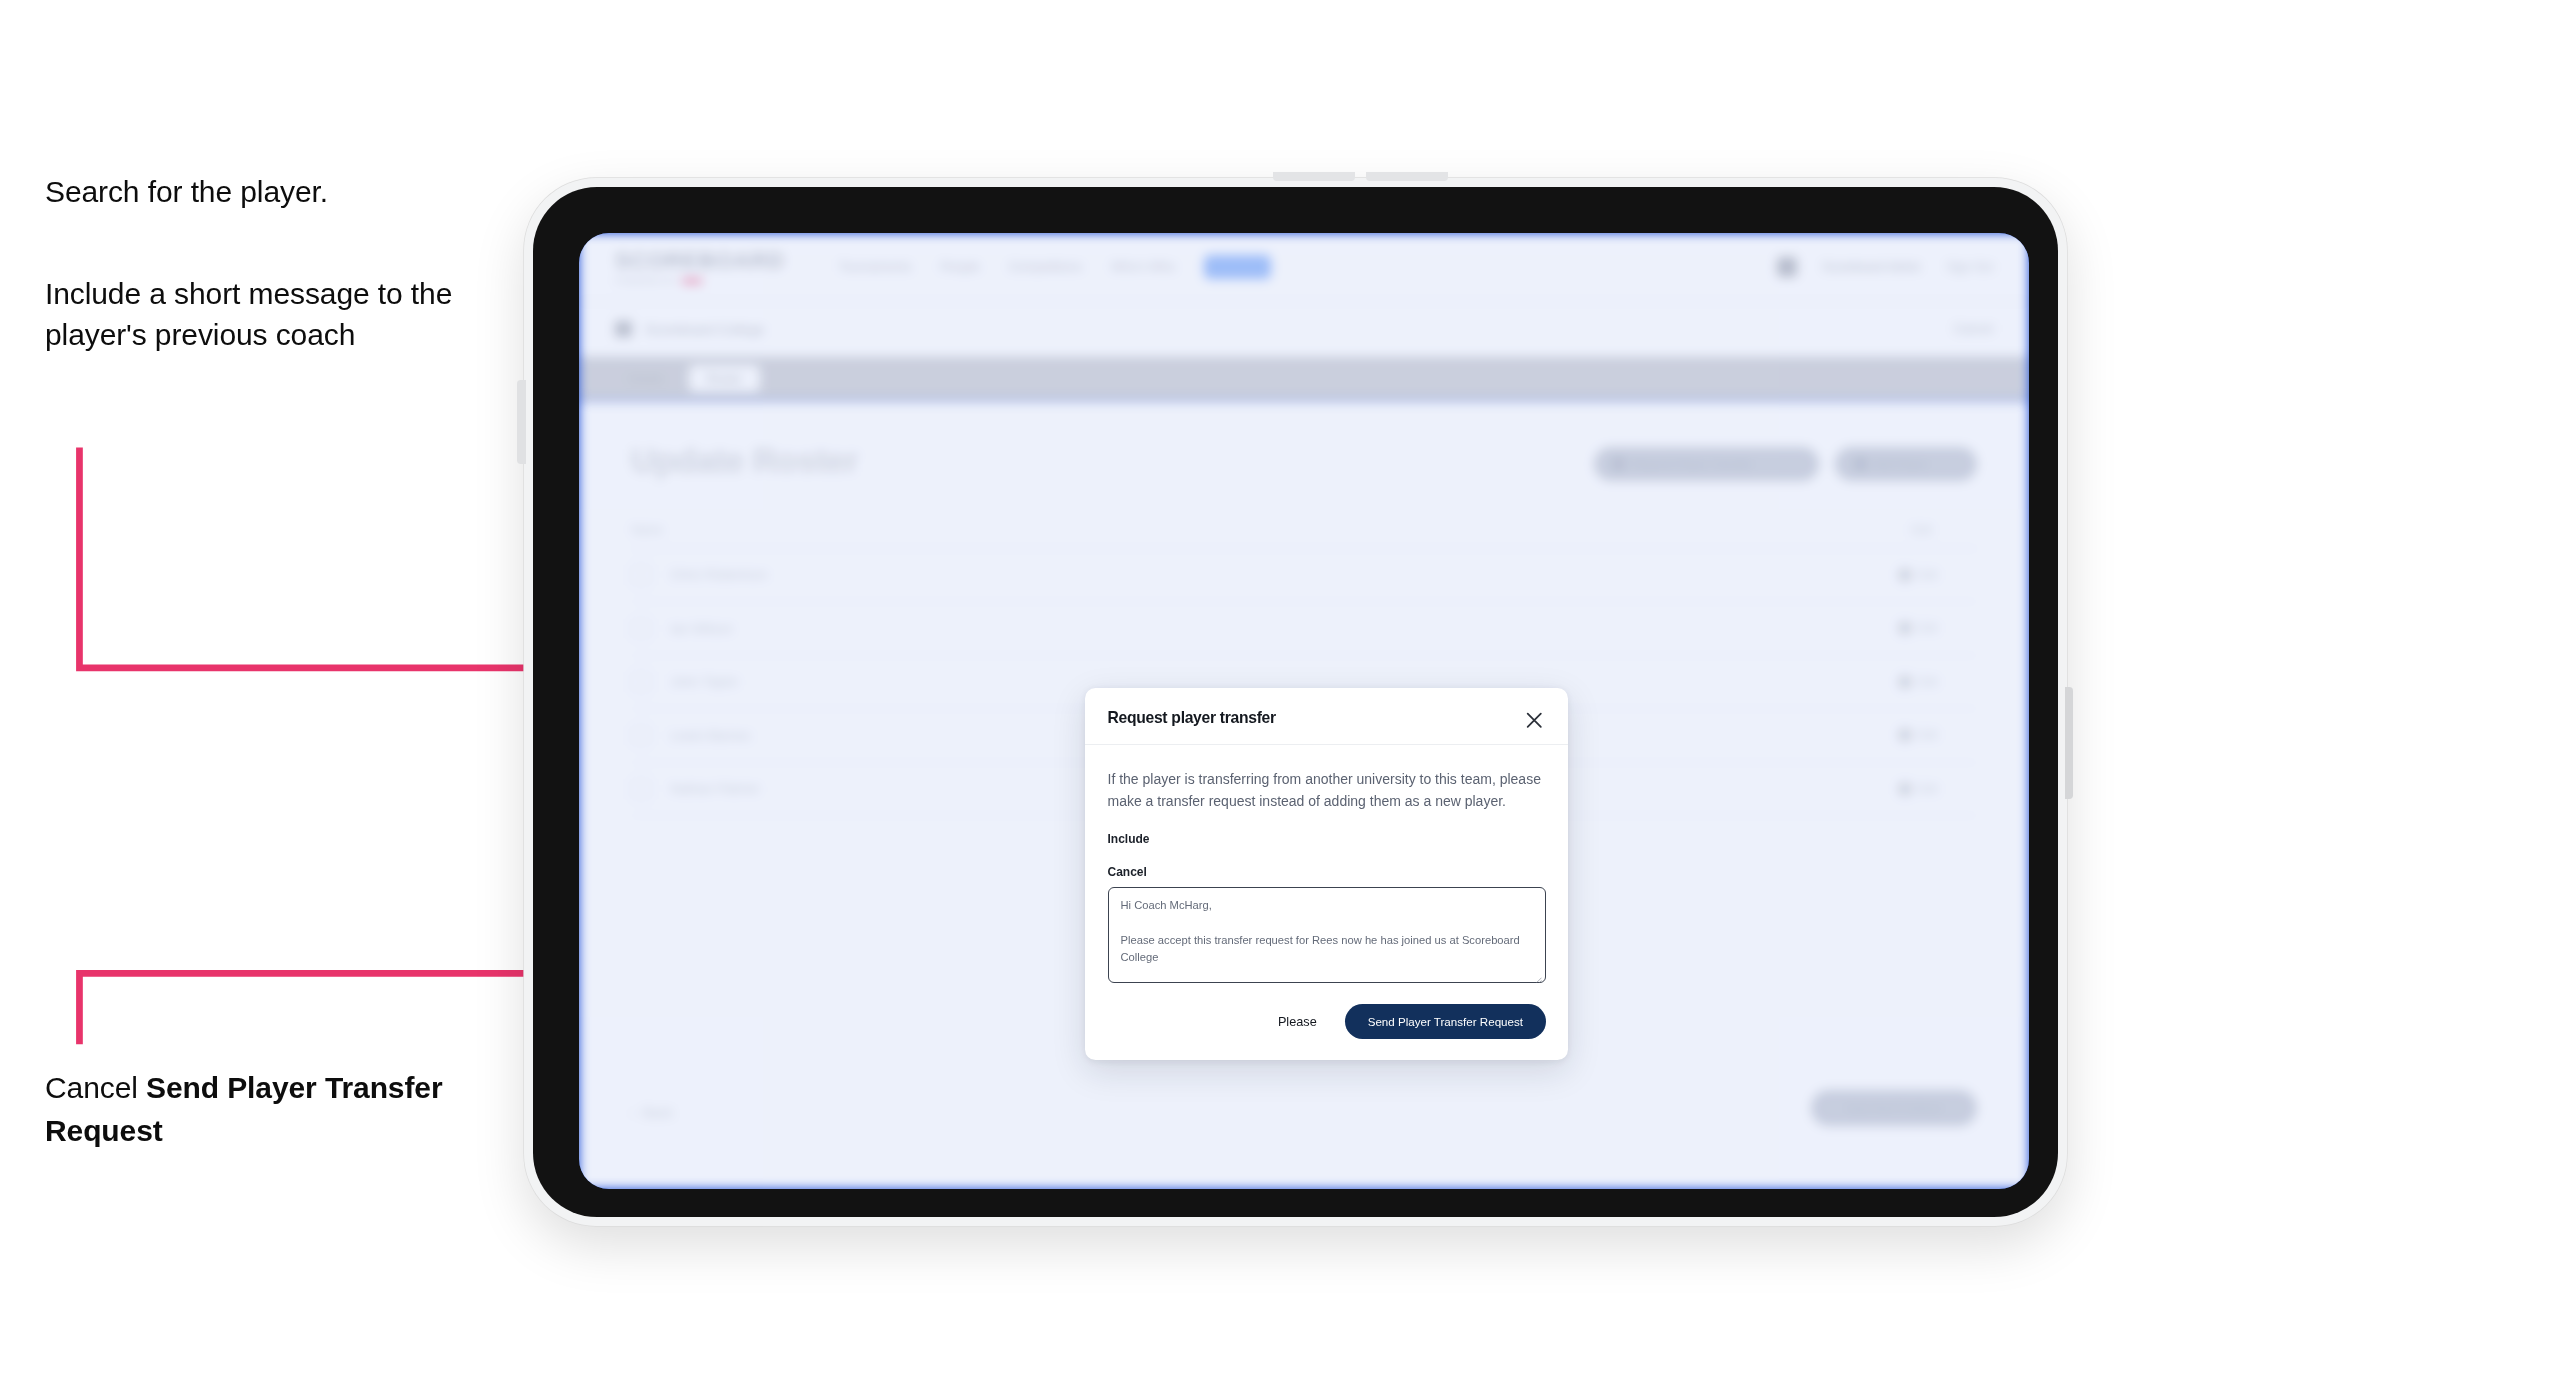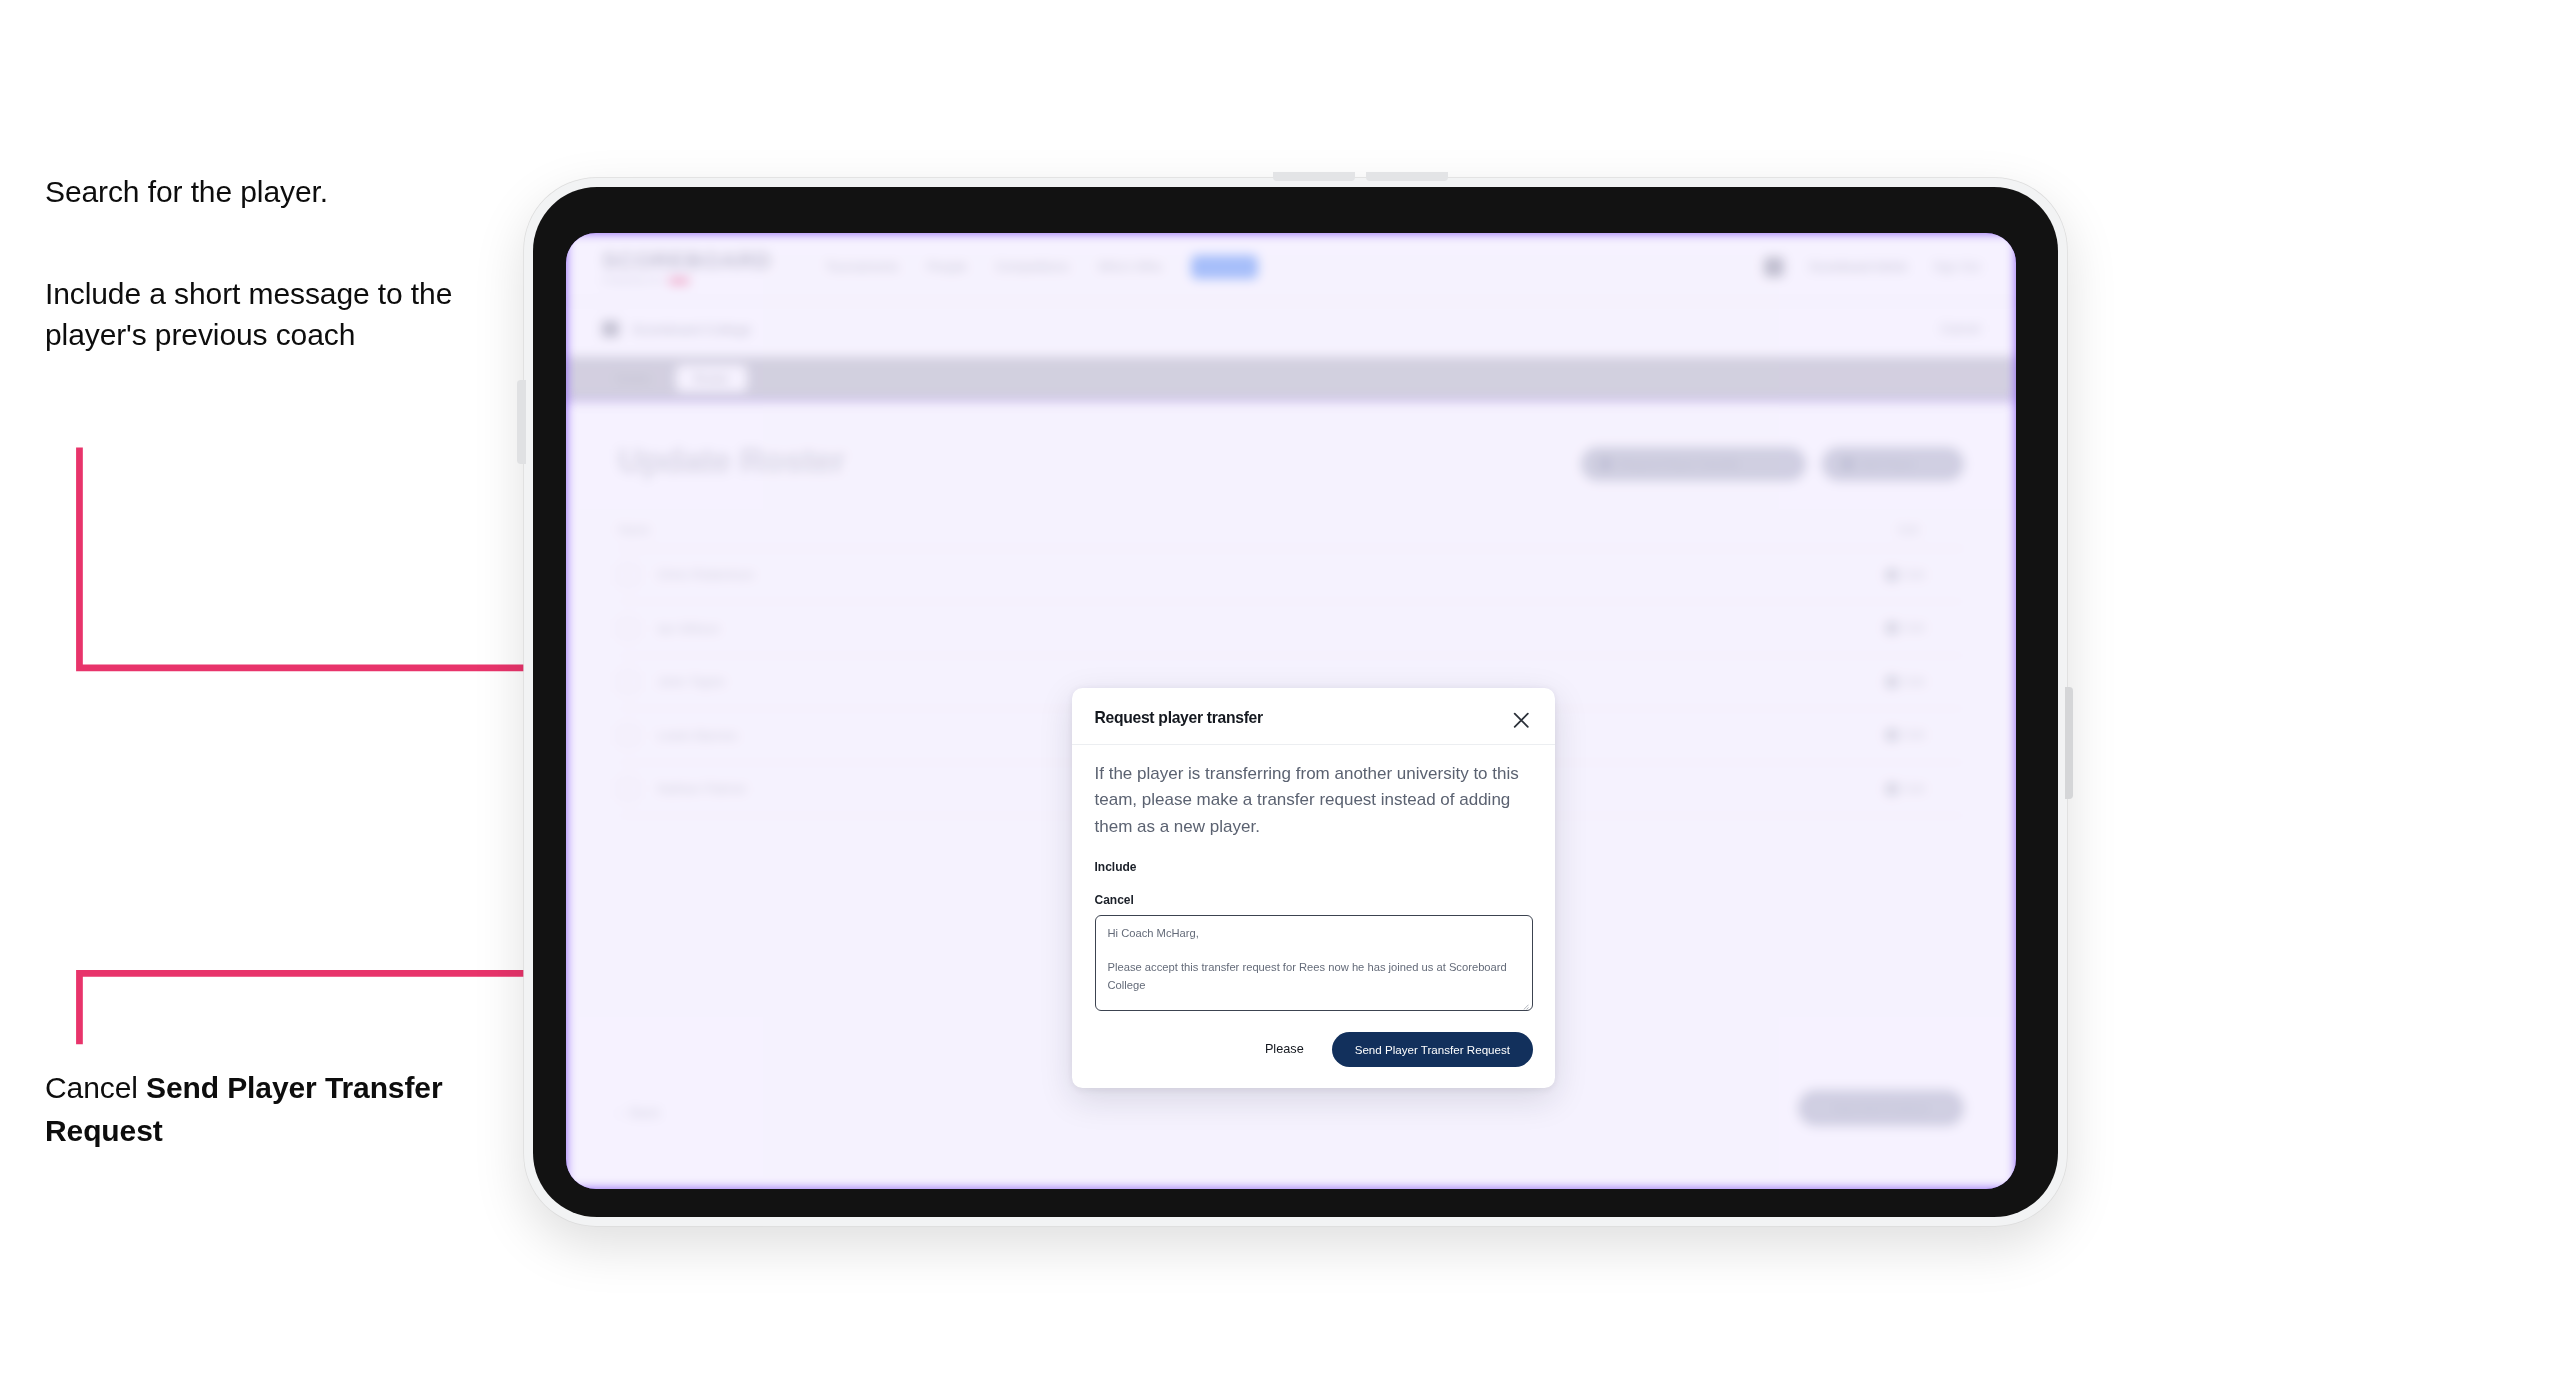--- a/index.html
+++ b/index.html
@@ -39,23 +39,23 @@
     box-shadow: 0 0 0 0.7px #dcdcdc, 0 19.5px 52px rgba(0,0,0,0.13);
   }
   #device-bezel {
     position: absolute;
     left: 9px; top: 9px; right: 9px; bottom: 9px;
     background: #121212;
     border-radius: 64px;
   }
   #screen {
     position: absolute;
-    left: 33px; top: 46px;
+    left: 46px; top: 46px;
     width: 1450px; height: 956px;
-    background: #8b5cf6;
+    background: #1d4ed8;
     border-radius: 30px;
     overflow: hidden;
     padding-left: 16px;
   }
   
   .hw-btn { position: absolute; background: #d9dadc; border-radius: 3px; }
   #hw-vol-1 { left: 749px; top: -6px; width: 82px; height: 9px; border-radius: 0 0 3.7px 3.7px; background:#e3e4e6;}
   #hw-vol-2 { left: 842px; top: -6px; width: 82px; height: 9px; border-radius: 0 0 3.7px 3.7px; background:#e3e4e6;}
   #hw-power { left: -6.7px; top: 202px; width: 8.2px; height: 84px; border-radius: 3.7px 0 0 3.7px; background:#e0e1e3;}
   #hw-side  { left: 1541px; top: 509px; width: 8.2px; height: 112px; border-radius: 0 3.7px 3.7px 0; background:#d5d6d8;}
@@ -136,21 +136,21 @@
     background:#ffffff;
     border-radius: 10.5px;
     box-shadow: 0 10.5px 34px rgba(22,28,45,0.13), 0 1.5px 7.5px rgba(22,28,45,0.07);
     padding: 0;
   }
   .m-head { display:flex; align-items:flex-start; padding: 21px 22.5px 12px 22.5px; border-bottom:0.7px solid #eceef1;}
   .m-title { font-size: 15.7px; font-weight: 800; color:#14181f; letter-spacing:-0.3px;}
   .m-close { margin-left:auto; width: 22.5px; height:22.5px; position:relative; cursor:pointer;}
   .m-close svg { display:block; }
   .m-body { padding: 16.5px 22.5px 0 22.5px; }
-  .m-desc { font-size: 17px; line-height: 1.55; color:#5b6271; }
+  .m-desc { font-size: 14px; line-height: 1.55; color:#5b6271;margin-top:8px; }
   .f-label { font-size: 12px; font-weight: 700; color:#1b2029; margin-top: 19.5px; margin-bottom: 7.5px;}
   .f-input {
     width: 100%; height: 36px; border:0.7px solid #d6dae0; background:#f1f2f4;
     border-radius: 6px; font-size: 12px; color:#4a5160; padding: 0 12px;
     font-family:"Liberation Sans",sans-serif;
   }
   .f-textarea {
     width:100%; height: 96px; border:1.1px solid #3c4350; border-radius:6px;
     background:#fff; resize: none; padding: 9px 12px;
     font-size:11.2px; line-height:1.55; color:#646b79;

